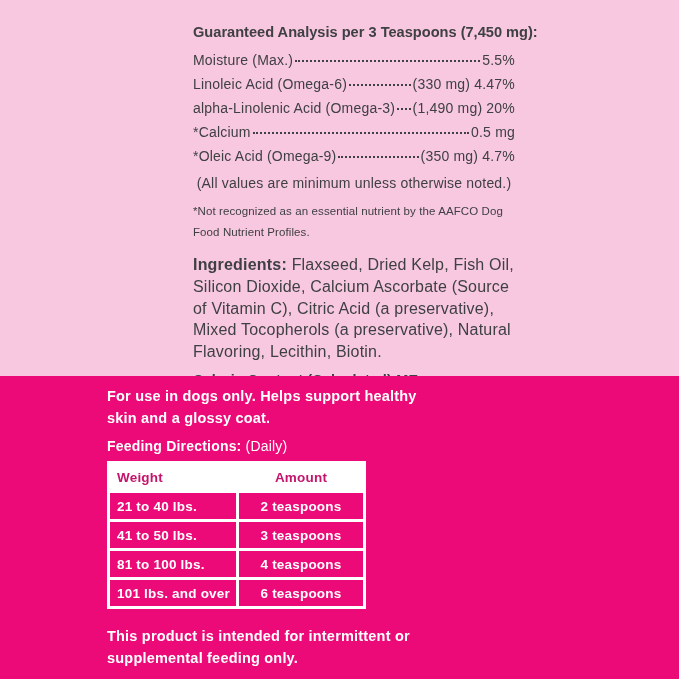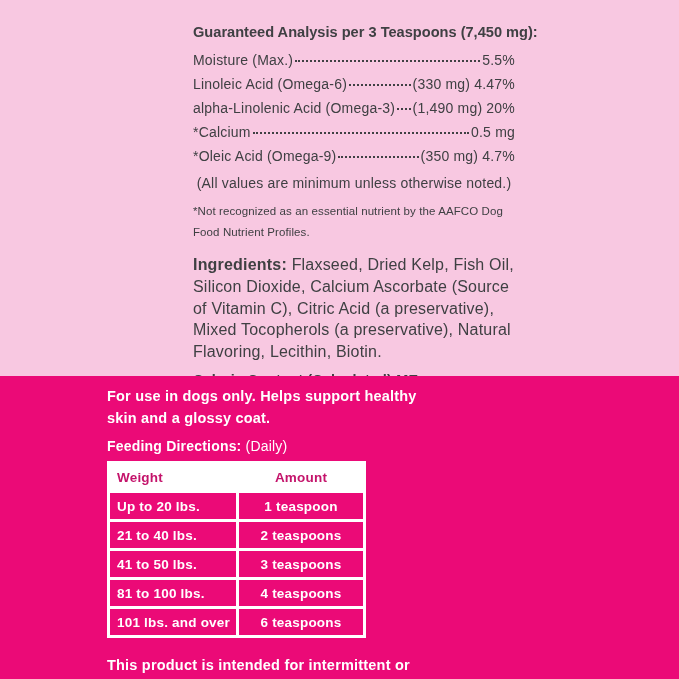--- a/index.html
+++ b/index.html
@@ -163,24 +163,20 @@
           <col>
         </colgroup>
       <thead>
           <tr>
             <th>Weight</th>
             <th class="amount">Amount</th>
           </tr>
         </thead>
       <tbody>
           <tr>
-            <td>Up to 20 lbs.</td>
-            <td class="amount">1 teaspoon</td>
-          </tr>
-          <tr>
             <td>21 to 40 lbs.</td>
             <td class="amount">2 teaspoons</td>
           </tr>
           <tr>
             <td>41 to 50 lbs.</td>
             <td class="amount">3 teaspoons</td>
           </tr>
           <tr>
             <td>81 to 100 lbs.</td>
             <td class="amount">4 teaspoons</td>

